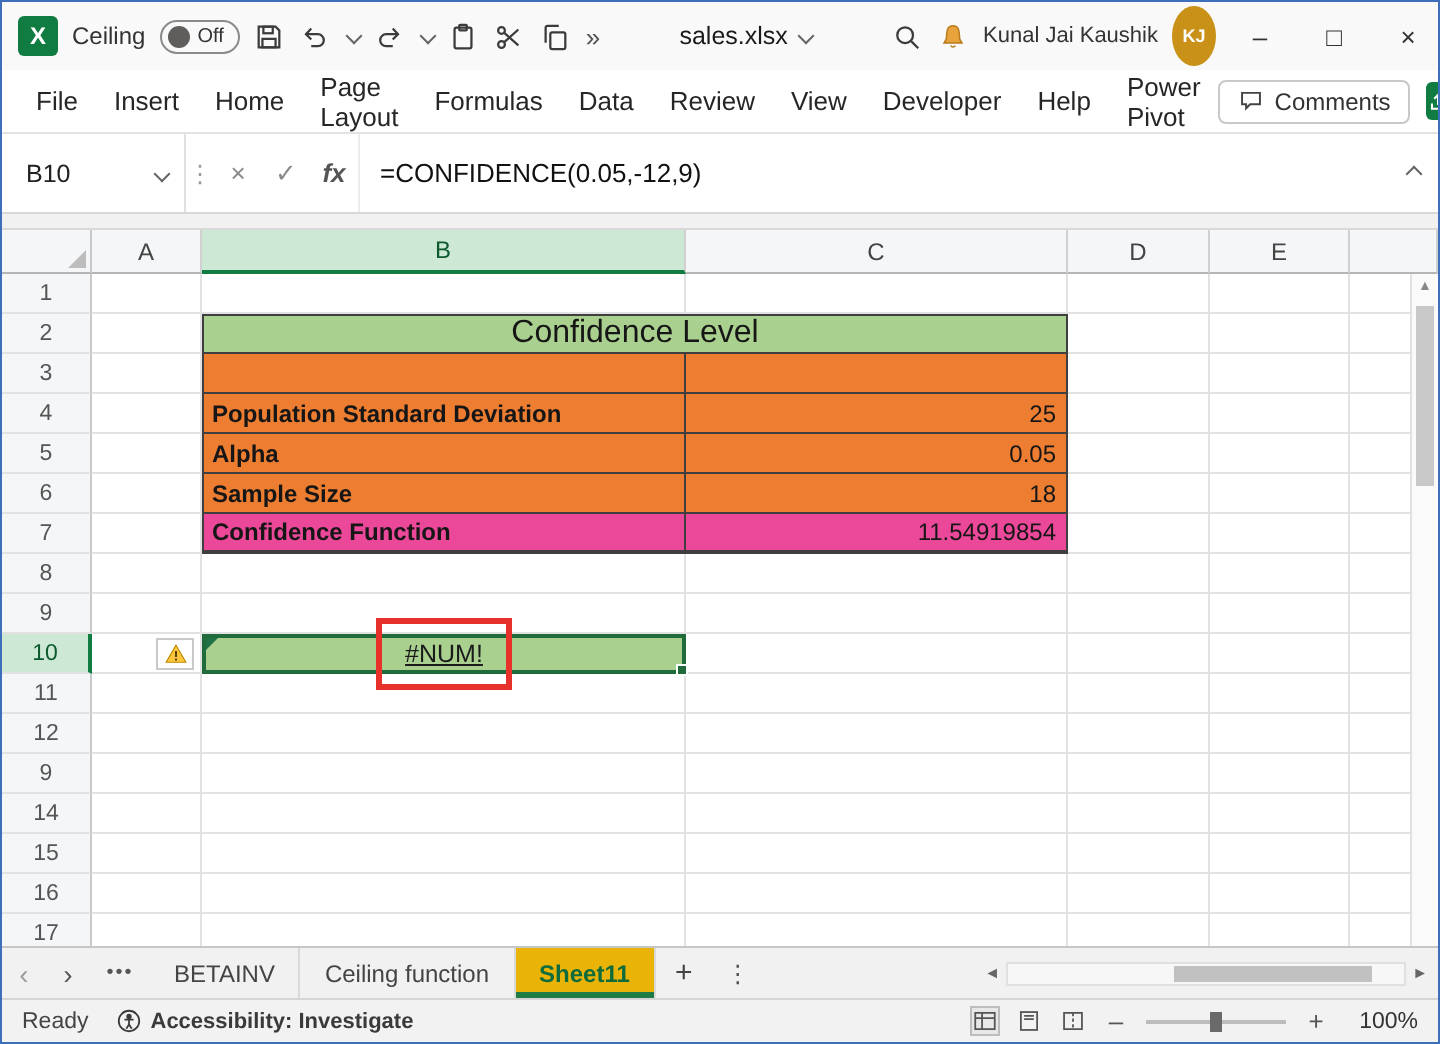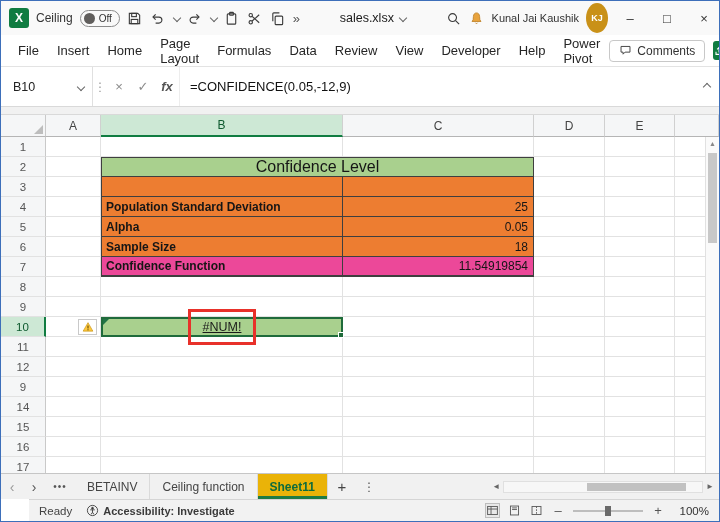--- a/index.html
+++ b/index.html
@@ -83,21 +83,21 @@
   .sheettab { padding:12px 12px; display:flex; align-items:center; border-right:1px solid #DADADA; }
   .sheettab.active { background:#eab308; color:#0E6B3C; font-weight:bold; box-shadow:inset 0 -3px 0 #1E7B44; }
   .tab-plus { width:28px; display:flex; align-items:center; justify-content:center; font-size:15px; color:#444; }
   .tab-dots { width:26px; display:flex; align-items:center; justify-content:center; color:#555; }
   .hscroll { margin-left:auto; display:flex; align-items:center; gap:3px; padding:0 5px; }
   .hs-arr { font-size:8px; color:#666; }
   .htrack { width:200px; height:12px; background:#F7F7F7; border:1px solid #E0E0E0; position:relative; }
   .hthumb { position:absolute; left:42%; width:50%; top:1px; bottom:1px; background:#C1C1C1; }
 
   
-  .statusbar { height:22px; flex:0 0 22px; display:flex; align-items:center; background:#F2F2F2; border-top:1px solid #D5D5D5; font-size:11.5px; color:#444;margin-left:28px; }
+  .statusbar { height:22px; flex:0 0 22px; display:flex; align-items:center; background:#F2F2F2; border-top:1px solid #D5D5D5; font-size:11.5px; color:#444; }
   .ready { padding:0 14px 0 10px; }
   .axs { display:flex; align-items:center; gap:4px; font-size:11px; font-weight:bold; color:#3a3a3a; }
   .axs svg { width:13px; height:13px; stroke:#3a3a3a; fill:none; stroke-width:1.1; }
   .sb-right { margin-left:auto; display:flex; align-items:center; gap:9px; padding-right:10px; }
   .viewbtn svg { width:13px; height:13px; stroke:#555; fill:none; stroke-width:1.1; display:block; }
   .viewbtn.selview { outline:1px solid #BDBDBD; background:#E8E8E8; }
   .zoombtn { font-size:13px; color:#555; width:12px; text-align:center; }
   .ztrack { width:70px; height:2px; background:#BDBDBD; position:relative; }
   .zthumb { position:absolute; left:50%; top:-4px; width:6px; height:10px; background:#6a6a6a; transform:translateX(-50%); }
   .zoomtext { width:36px; text-align:right; font-size:11.5px; color:#333; }

